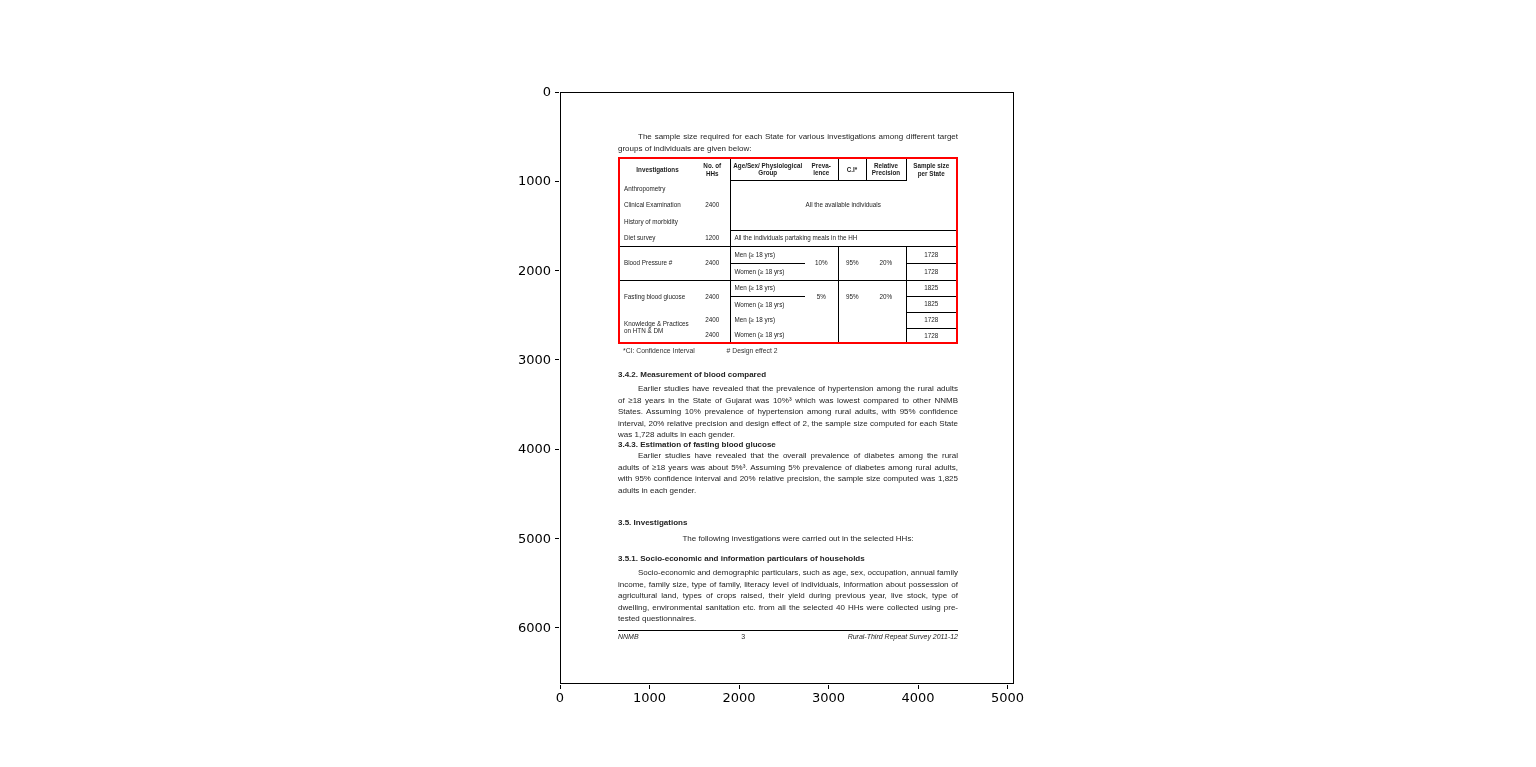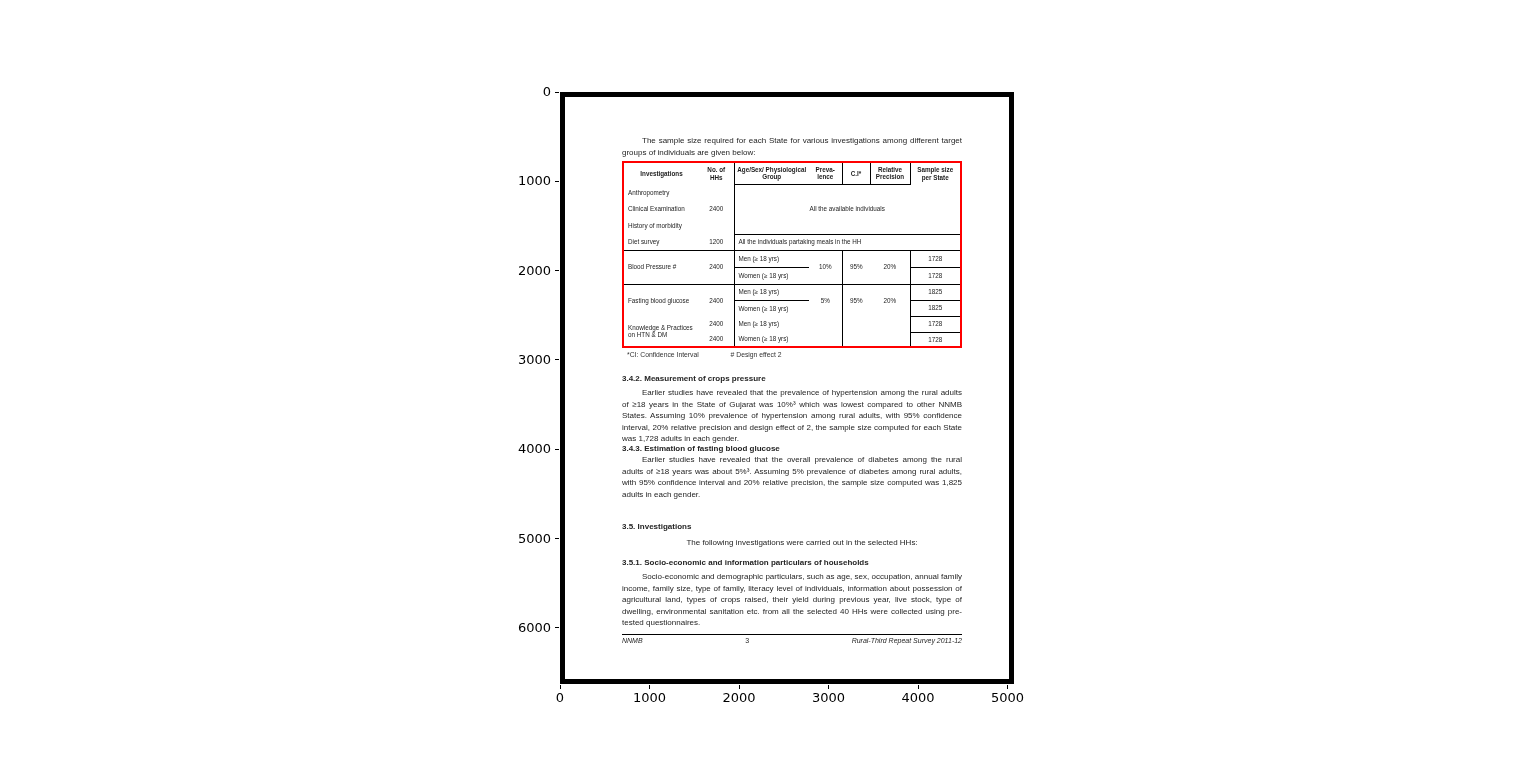--- a/index.html
+++ b/index.html
@@ -1,20 +1,20 @@
 <!DOCTYPE html>
 <html><head>
 <meta charset="utf-8">
 <style>
   html,body{margin:0;padding:0;background:#fff;}
   #figure{position:relative;width:1536px;height:767px;background:#ffffff;overflow:hidden;
           font-family:"DejaVu Sans",sans-serif;}
   
   #axes{position:absolute;left:560px;top:92px;width:454px;height:592px;
-        border:5px solid #000000;background:#fff;box-sizing:border-box;}
+        border:1px solid #000000;background:#fff;box-sizing:border-box;}
   .tickmark{position:absolute;background:#000;}
   .ticklabel{position:absolute;font-size:13px;color:#000;line-height:14px;white-space:nowrap;}
   .xlab{transform:translateX(-50%);}
   .ylab{width:50px;text-align:right;}
   
   #page-content{position:absolute;left:57px;top:0;width:340px;height:592px;
                 font-family:"Liberation Sans",sans-serif;color:#242424;}
   .blk{position:absolute;left:0;width:340px;}
   .para{font-size:8px;line-height:11.6px;text-align:justify;text-indent:20px;}
   .heading{font-size:8px;font-weight:bold;white-space:nowrap;}
@@ -152,21 +152,21 @@
         </tr>
       </tbody>
         </table>
 
       <div class="blk smallnote" style="top:254px;padding-left:5px">
         <span>*CI: Confidence Interval</span>
         <span style="display:inline-block;width:28px"></span>
         <span># Design effect 2</span>
       </div>
 
-      <div class="blk heading" style="top:277px">3.4.2. Measurement of crops pressure</div>
+      <div class="blk heading" style="top:277px">3.4.2. Measurement of blood compared</div>
       <div class="blk para" style="top:290px">Earlier studies have revealed that the prevalence of hypertension among the rural adults of ≥18 years in the State of Gujarat was 10%³ which was lowest compared to other NNMB States. Assuming 10% prevalence of hypertension among rural adults, with 95% confidence interval, 20% relative precision and design effect of 2, the sample size computed for each State was 1,728 adults in each gender.</div>
 
       <div class="blk heading" style="top:347px">3.4.3. Estimation of fasting blood glucose</div>
       <div class="blk para" style="top:357px">Earlier studies have revealed that the overall prevalence of diabetes among the rural adults of ≥18 years was about 5%³. Assuming 5% prevalence of diabetes among rural adults, with 95% confidence interval and 20% relative precision, the sample size computed was 1,825 adults in each gender.</div>
 
       <div class="blk heading" style="top:425px">3.5. Investigations</div>
       <div class="blk para" style="top:440px;text-align:center">The following investigations were carried out in the selected HHs:</div>
 
       <div class="blk heading" style="top:461px">3.5.1. Socio-economic and information particulars of households</div>
       <div class="blk para" style="top:474px">Socio-economic and demographic particulars, such as age, sex, occupation, annual family income, family size, type of family, literacy level of individuals, information about possession of agricultural land, types of crops raised, their yield during previous year, live stock, type of dwelling, environmental sanitation etc. from all the selected 40 HHs were collected using pre-tested questionnaires.</div>

